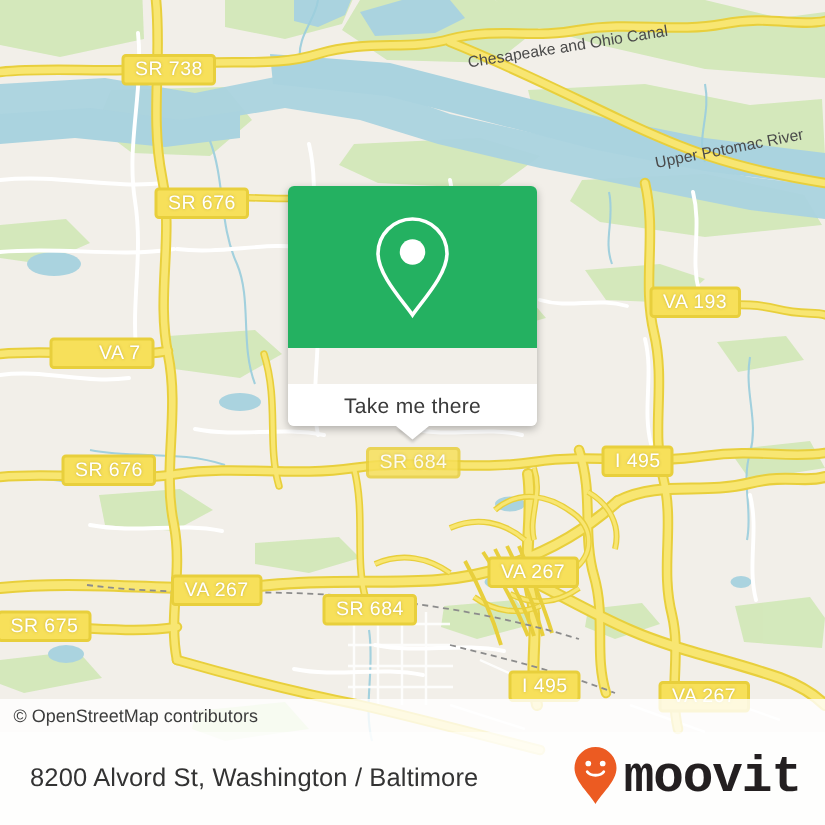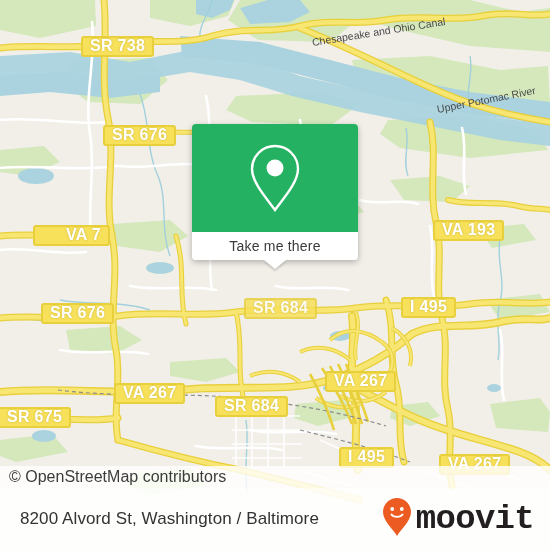--- a/index.html
+++ b/index.html
@@ -15,22 +15,22 @@
   #map { position: absolute; inset: 0; background: #f2efe9; }
   #map svg { display: block; width: 550px; height: 550px; }
 
   
   .shield {
     position: absolute;
     background: #f7e05a;
     border: 2px solid #e8cf3c;
     border-radius: 3px;
     color: #fff;
-    font-size: 16px;
-    font-weight: bold;
+    font-size: 13px;
+    font-weight: normal;
     letter-spacing: .3px;
     padding: 2px 7px 3px 7px;
     line-height: 12px;
     white-space: nowrap;
     text-shadow: 0 0 2px rgba(120,100,0,.35);
     box-sizing: border-box;
   }
   .shield.dim { opacity: .85; }
 
   
@@ -57,20 +57,21 @@
     border-radius: 4px 4px 0 0;
     display: flex; align-items: center; justify-content: center;
   }
   #popup-green svg { display:block; }
   #popup-footer {
     height: 28px;
     background: #ffffff;
     border-radius: 0 0 4px 4px;
     display: flex; align-items: center; justify-content: center;
     position: relative;
+    margin-top: 24px;
   }
   #popup-label {
     color: #3a3a3a;
     font-size: 14px;
     letter-spacing: .2px;
   }
   #popup-tail {
     position: absolute;
     left: 50%; top: 28px;
     margin-left: -11px;
@@ -84,21 +85,21 @@
   
   #attribution {
     position: absolute;
     left: 0; top: 466px;
     width: 550px; height: 22px;
     background: rgba(255,255,255,.80);
     display: flex; align-items: center;
   }
   #attribution-text {
     color: #3c3c3c;
-    font-size: 16px;
+    font-size: 12px;
     padding-left: 9px;
   }
 
   
   #footer {
     position: absolute;
     left: 0; top: 488px;
     width: 550px; height: 62px;
     background: rgba(255,255,255,.90);
     display: flex; align-items: center; justify-content: space-between; gap: 20px;
@@ -305,21 +306,21 @@
       </g>
     </svg>
   </div>
 
   <div class="water-label" style="left:312px; top:36px; transform:rotate(-9deg); transform-origin:left center;">Chesapeake and Ohio Canal</div>
   <div class="water-label" style="left:437px; top:103px; transform:rotate(-11deg); transform-origin:left center;">Upper Potomac River</div>
 
   <div class="shield" style="left:81px;  top:36px;">SR 738</div>
   <div class="shield" style="left:103px; top:125px;">SR 676</div>
   <div class="shield" style="left:33px;  top:225px;padding-left:31px;">VA 7</div>
-  <div class="shield" style="left:433px; top:220px;">VA 193</div>
+  <div class="shield" style="left:433px; top:191px;">VA 193</div>
   <div class="shield" style="left:41px;  top:303px;">SR 676</div>
   <div class="shield dim" style="left:244px; top:298px;">SR 684</div>
   <div class="shield" style="left:401px; top:297px;">I 495</div>
   <div class="shield" style="left:114px; top:383px;">VA 267</div>
   <div class="shield" style="left:325px; top:371px;">VA 267</div>
   <div class="shield" style="left:215px; top:396px;">SR 684</div>
   <div class="shield" style="left:-2px;  top:407px;">SR 675</div>
   <div class="shield" style="left:339px; top:447px;">I 495</div>
   <div class="shield" style="left:439px; top:454px;">VA 267</div>
 

